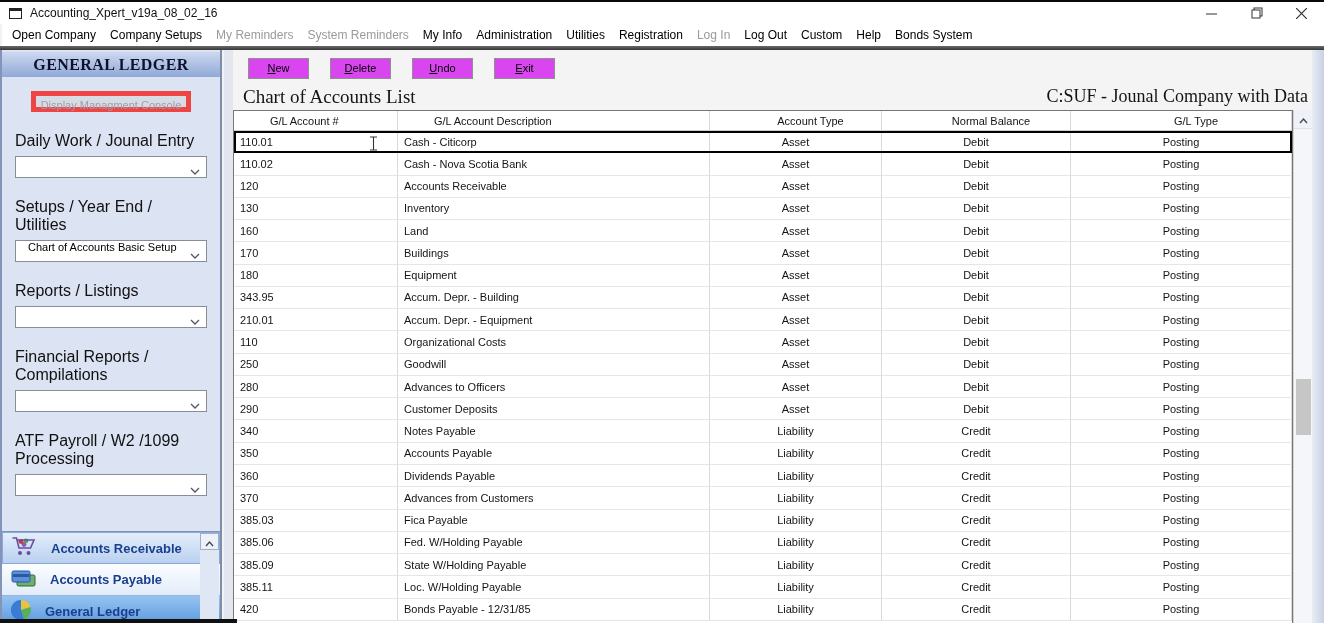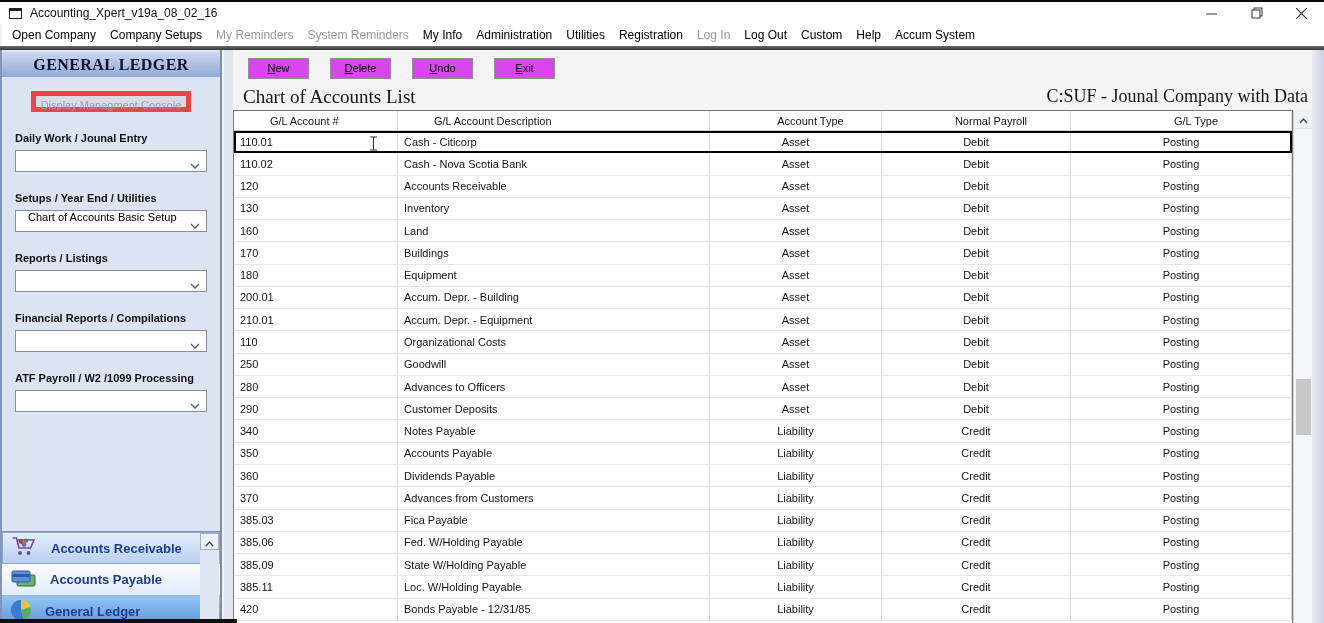--- a/index.html
+++ b/index.html
@@ -23,21 +23,21 @@
   .dark-strip { position:absolute; left:0; top:44px; width:1324px; height:4px; background:linear-gradient(#6a6a6a,#383838); }
   
   .sidebar { position:absolute; left:0; top:48px; width:222px; height:575px; background:#dce3f2;
     border-left:2px solid #8494b8; border-right:2px solid #7d8dae; overflow:hidden; }
   .gl-header { margin-top:2px; height:25px; background:linear-gradient(#cdd8f0,#8fa9d6);
     font-family:"Liberation Serif", serif; font-weight:600; font-size:16px; letter-spacing:.4px;
     color:#10102e; display:flex; align-items:center; justify-content:center; }
   .console-btn { display:block; margin:14px auto 0; width:160px; height:21px; background:#d7dbe4;
     border:5px solid #ef4444; color:#9aa0ac; font-size:11px; text-align:center; line-height:19px; }
   .side-section { padding:0 13px; }
-  .side-label { margin-top:20px; font-size:11px; color:#111;font-weight:bold; }
+  .side-label { margin-top:20px; font-size:16px; color:#111; }
   .combo { margin-top:6px; height:22px; background:#fff; border:1px solid #888e99; position:relative;
     font-size:11px; display:flex; align-items:flex-start; padding-left:12px; }
   .combo .chev { position:absolute; right:6px; top:8px; }
   
   .module-panel { position:absolute; left:0; bottom:0; width:218px; height:94px; border-top:1px solid #8494b8;
     background:#eef2fa; overflow:hidden; }
   .module-item { height:32px; display:flex; align-items:center; border-bottom:1px solid #9db4da;
     background:linear-gradient(#fbfdff,#e2ecfa); padding-left:8px; padding-right:22px; }
   .module-item.first { background:linear-gradient(#e4eefc,#b9d0f0); border:1px solid #8aa8d8; }
   .module-item.selected { background:linear-gradient(#96c4f1,#5795dd); }
@@ -112,21 +112,21 @@
       <div class="menu-item disabled">My Reminders</div>
       <div class="menu-item disabled">System Reminders</div>
       <div class="menu-item">My Info</div>
       <div class="menu-item">Administration</div>
       <div class="menu-item">Utilities</div>
       <div class="menu-item">Registration</div>
       <div class="menu-item disabled">Log In</div>
       <div class="menu-item">Log Out</div>
       <div class="menu-item">Custom</div>
       <div class="menu-item">Help</div>
-      <div class="menu-item">Accum System</div>
+      <div class="menu-item">Bonds System</div>
     </div>
   <div class="dark-strip"></div>
 
   <div class="sidebar">
     <div class="gl-header">GENERAL LEDGER</div>
     <div class="console-btn">Display Managment Console</div>
     <div id="side-sections">
         <div class="side-section">
           <div class="side-label">Daily Work / Jounal Entry</div>
           <div class="combo">
@@ -225,21 +225,21 @@
       <div class="company-title">C:SUF - Jounal Company with Data</div>
     </div>
     <div class="table-wrap" id="accounts-table">
       <span class="ibeam"><svg width="9" height="15">
             <path d="M1 1 H8 M4.5 1 V14 M1 14 H8" stroke="#333" stroke-width="1.1" fill="none"></path>
           </svg></span>
     <div class="trow thead">
           <div class="tcell">G/L Account #</div>
           <div class="tcell">G/L Account Description</div>
           <div class="tcell center">Account Type</div>
-          <div class="tcell center">Normal Payroll</div>
+          <div class="tcell center">Normal Balance</div>
           <div class="tcell center">G/L Type</div>
         </div>
         <div class="trow selected">
           <div class="tcell">110.01</div>
           <div class="tcell">Cash - Citicorp</div>
           <div class="tcell center">Asset</div>
           <div class="tcell center">Debit</div>
           <div class="tcell center">Posting</div>
         </div>
         <div class="trow">
@@ -278,21 +278,21 @@
           <div class="tcell center">Posting</div>
         </div>
         <div class="trow">
           <div class="tcell">180</div>
           <div class="tcell">Equipment</div>
           <div class="tcell center">Asset</div>
           <div class="tcell center">Debit</div>
           <div class="tcell center">Posting</div>
         </div>
         <div class="trow">
-          <div class="tcell">200.01</div>
+          <div class="tcell">343.95</div>
           <div class="tcell">Accum. Depr. - Building</div>
           <div class="tcell center">Asset</div>
           <div class="tcell center">Debit</div>
           <div class="tcell center">Posting</div>
         </div>
         <div class="trow">
           <div class="tcell">210.01</div>
           <div class="tcell">Accum. Depr. - Equipment</div>
           <div class="tcell center">Asset</div>
           <div class="tcell center">Debit</div>

